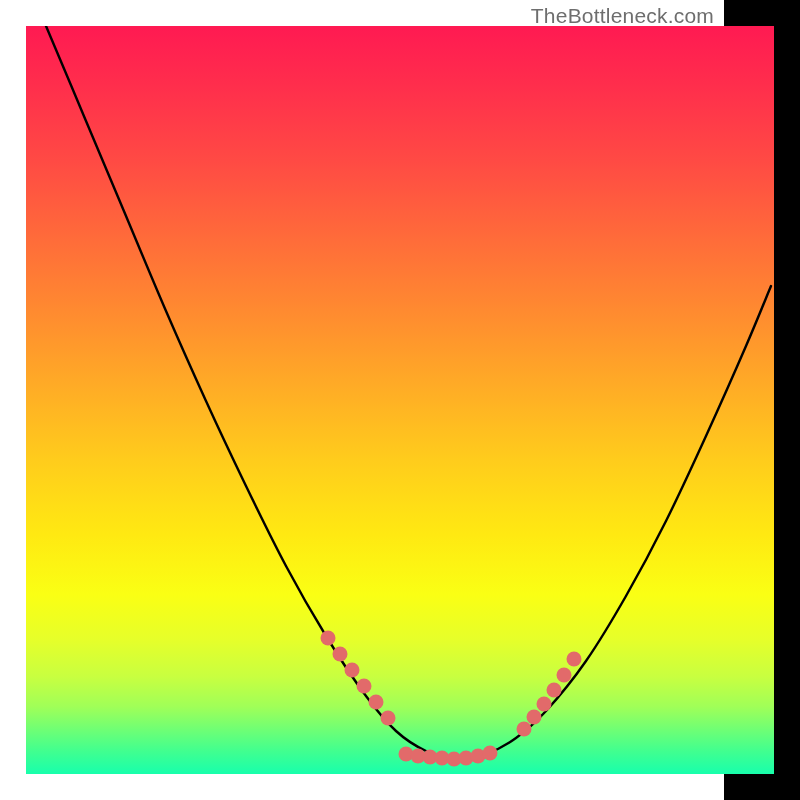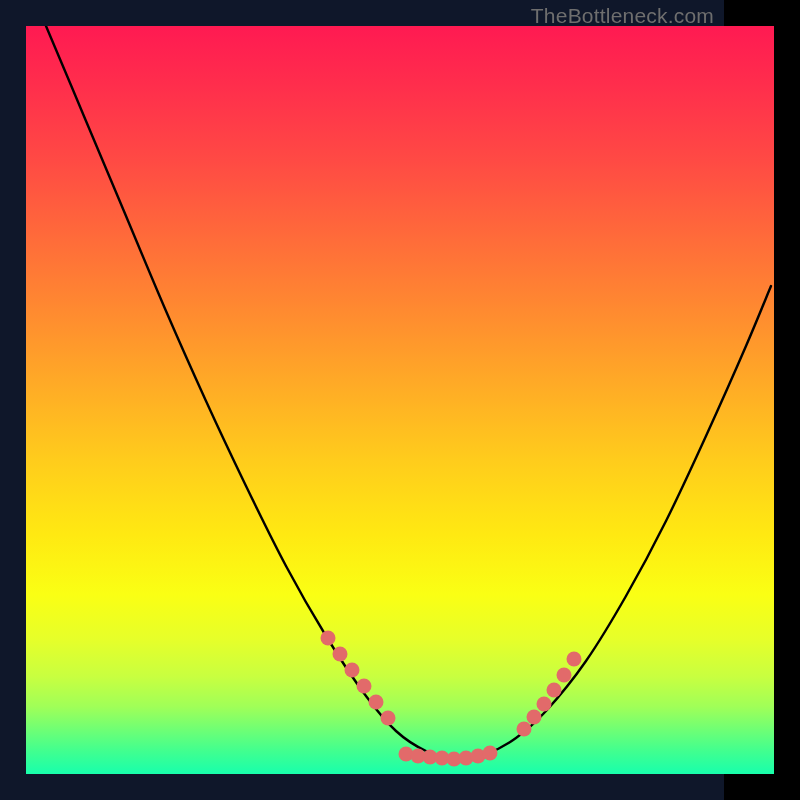--- a/index.html
+++ b/index.html
@@ -8,21 +8,21 @@
     width: 800px;
     height: 800px;
     background: #000;
     overflow: hidden;
     font-family: Arial, Helvetica, sans-serif;
   }
   .stage {
     position: relative;
     width: 724px;
     height: 800px;
-    background: #0f172a;
+    background: #ffffff;
   }
   .plot-area {
     position: absolute;
     left: 26px;
     top: 26px;
     width: 748px;
     height: 748px;
     overflow: hidden;
   }
   .gradient {

